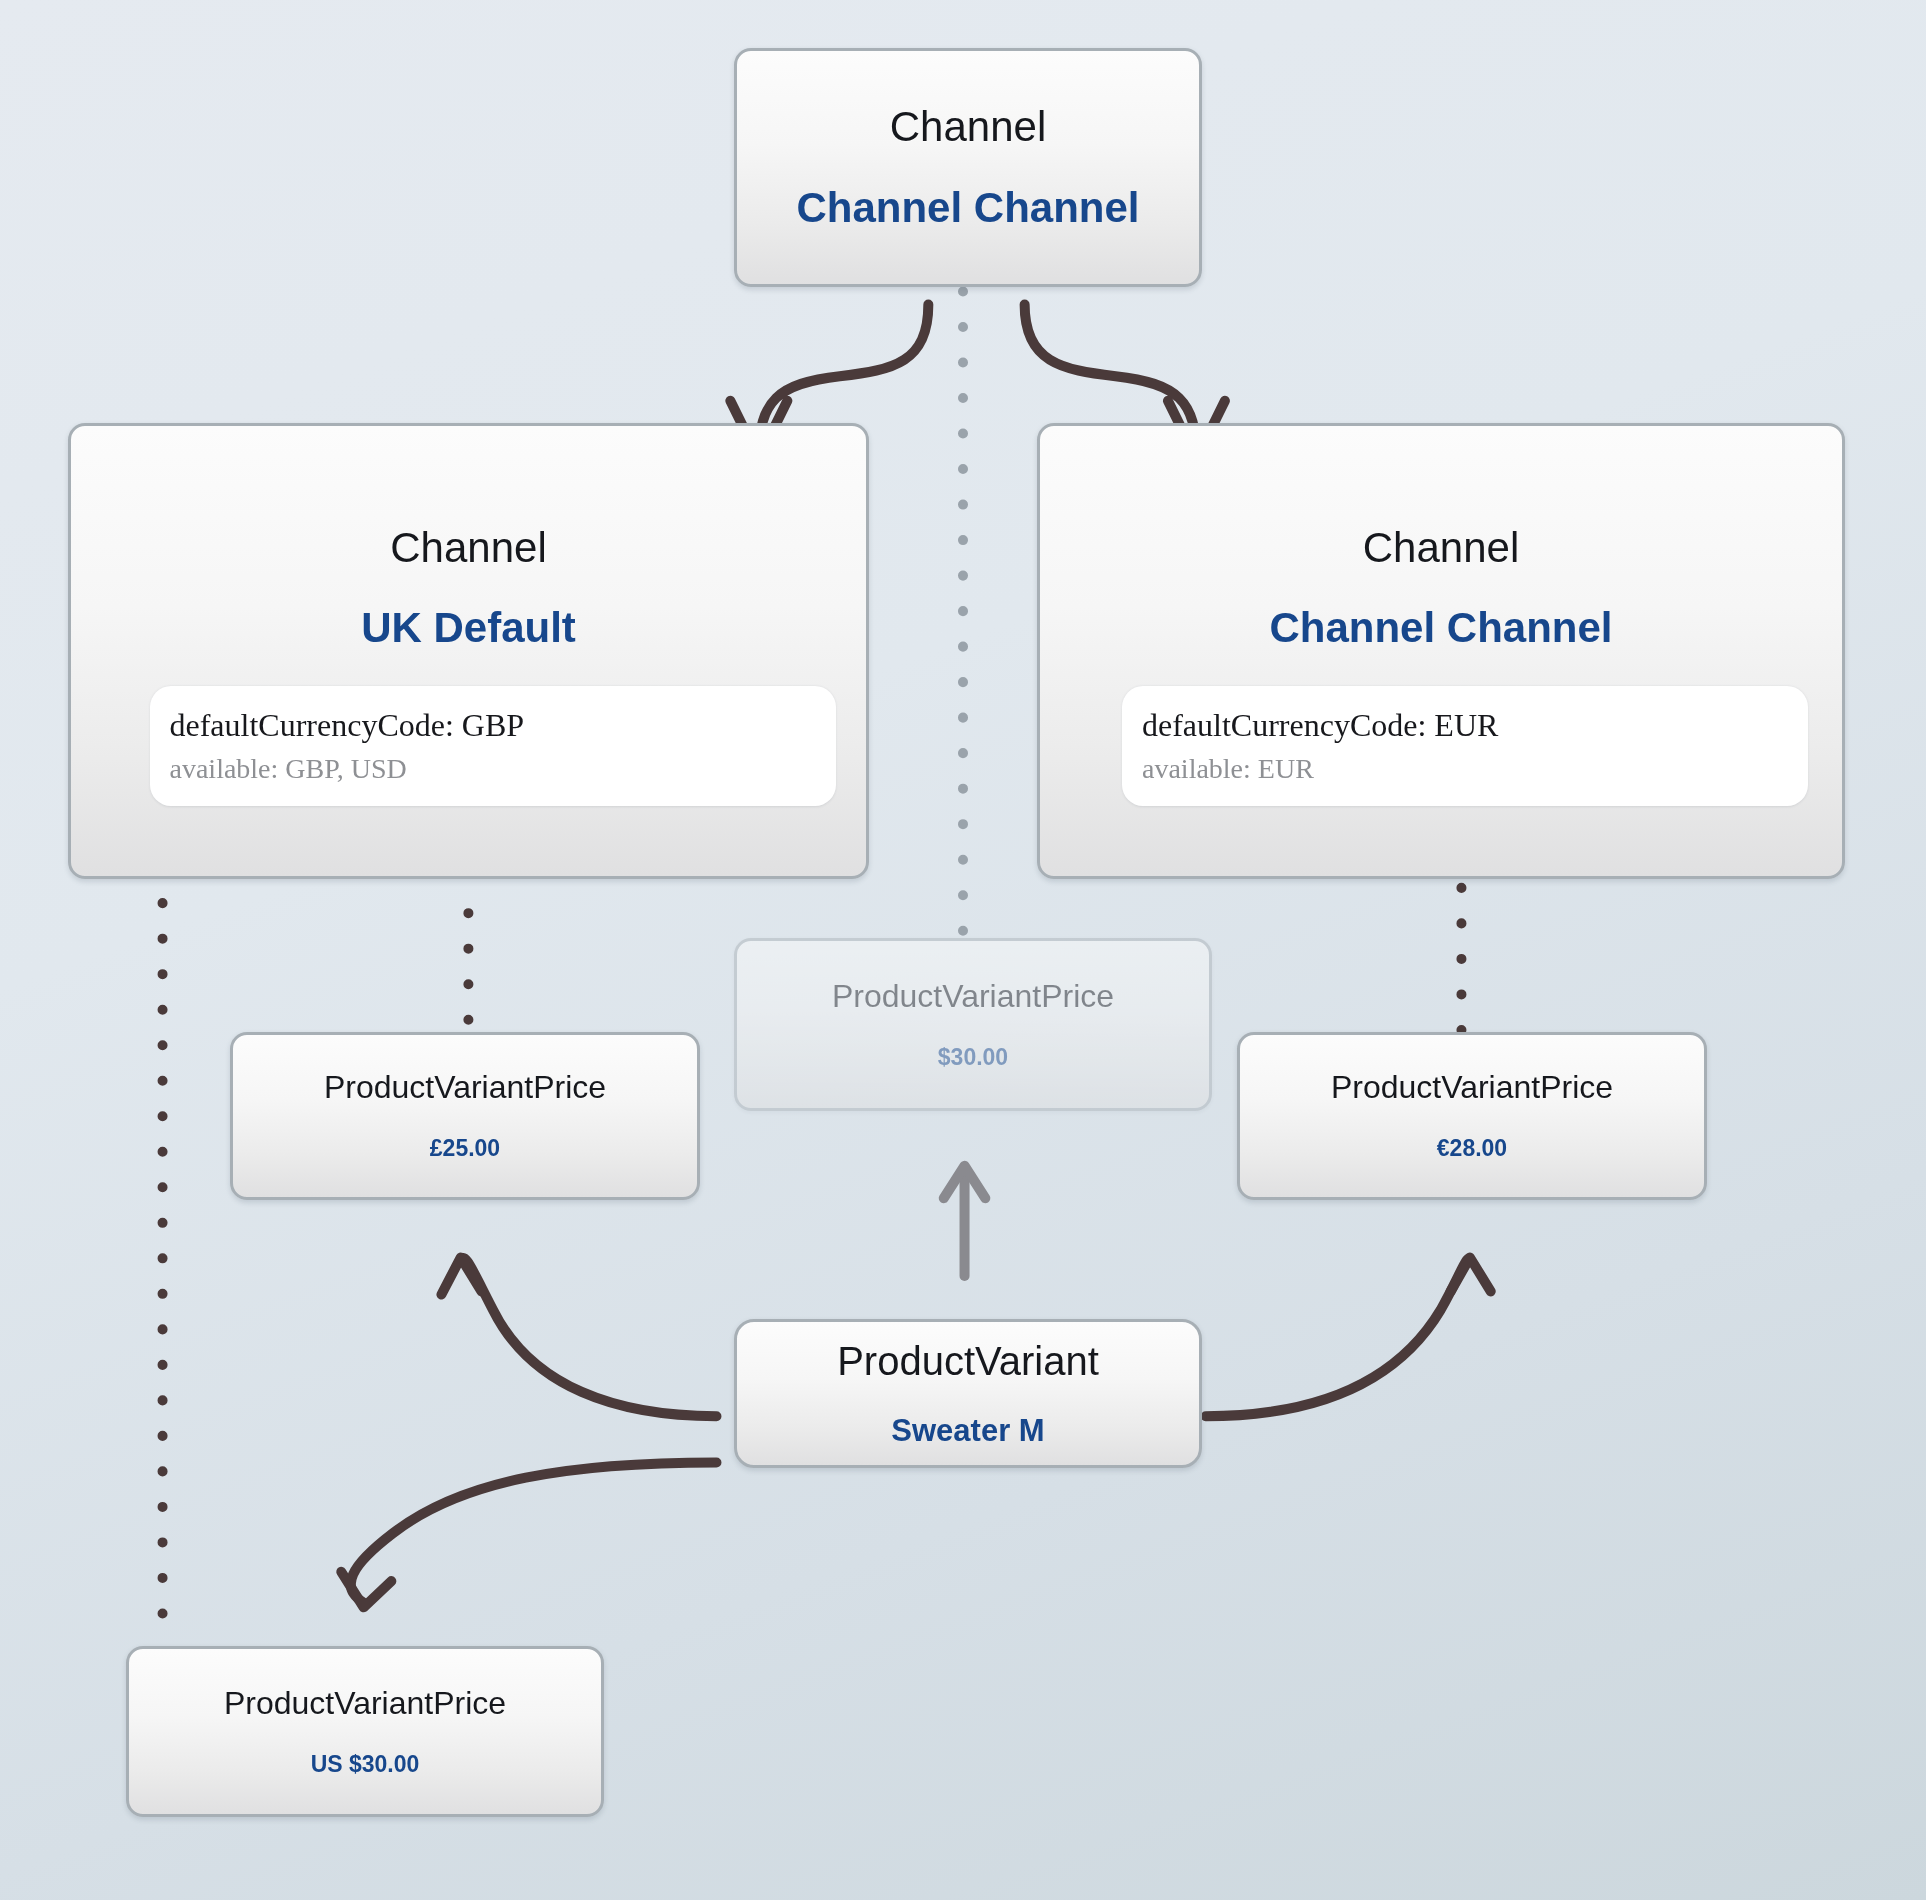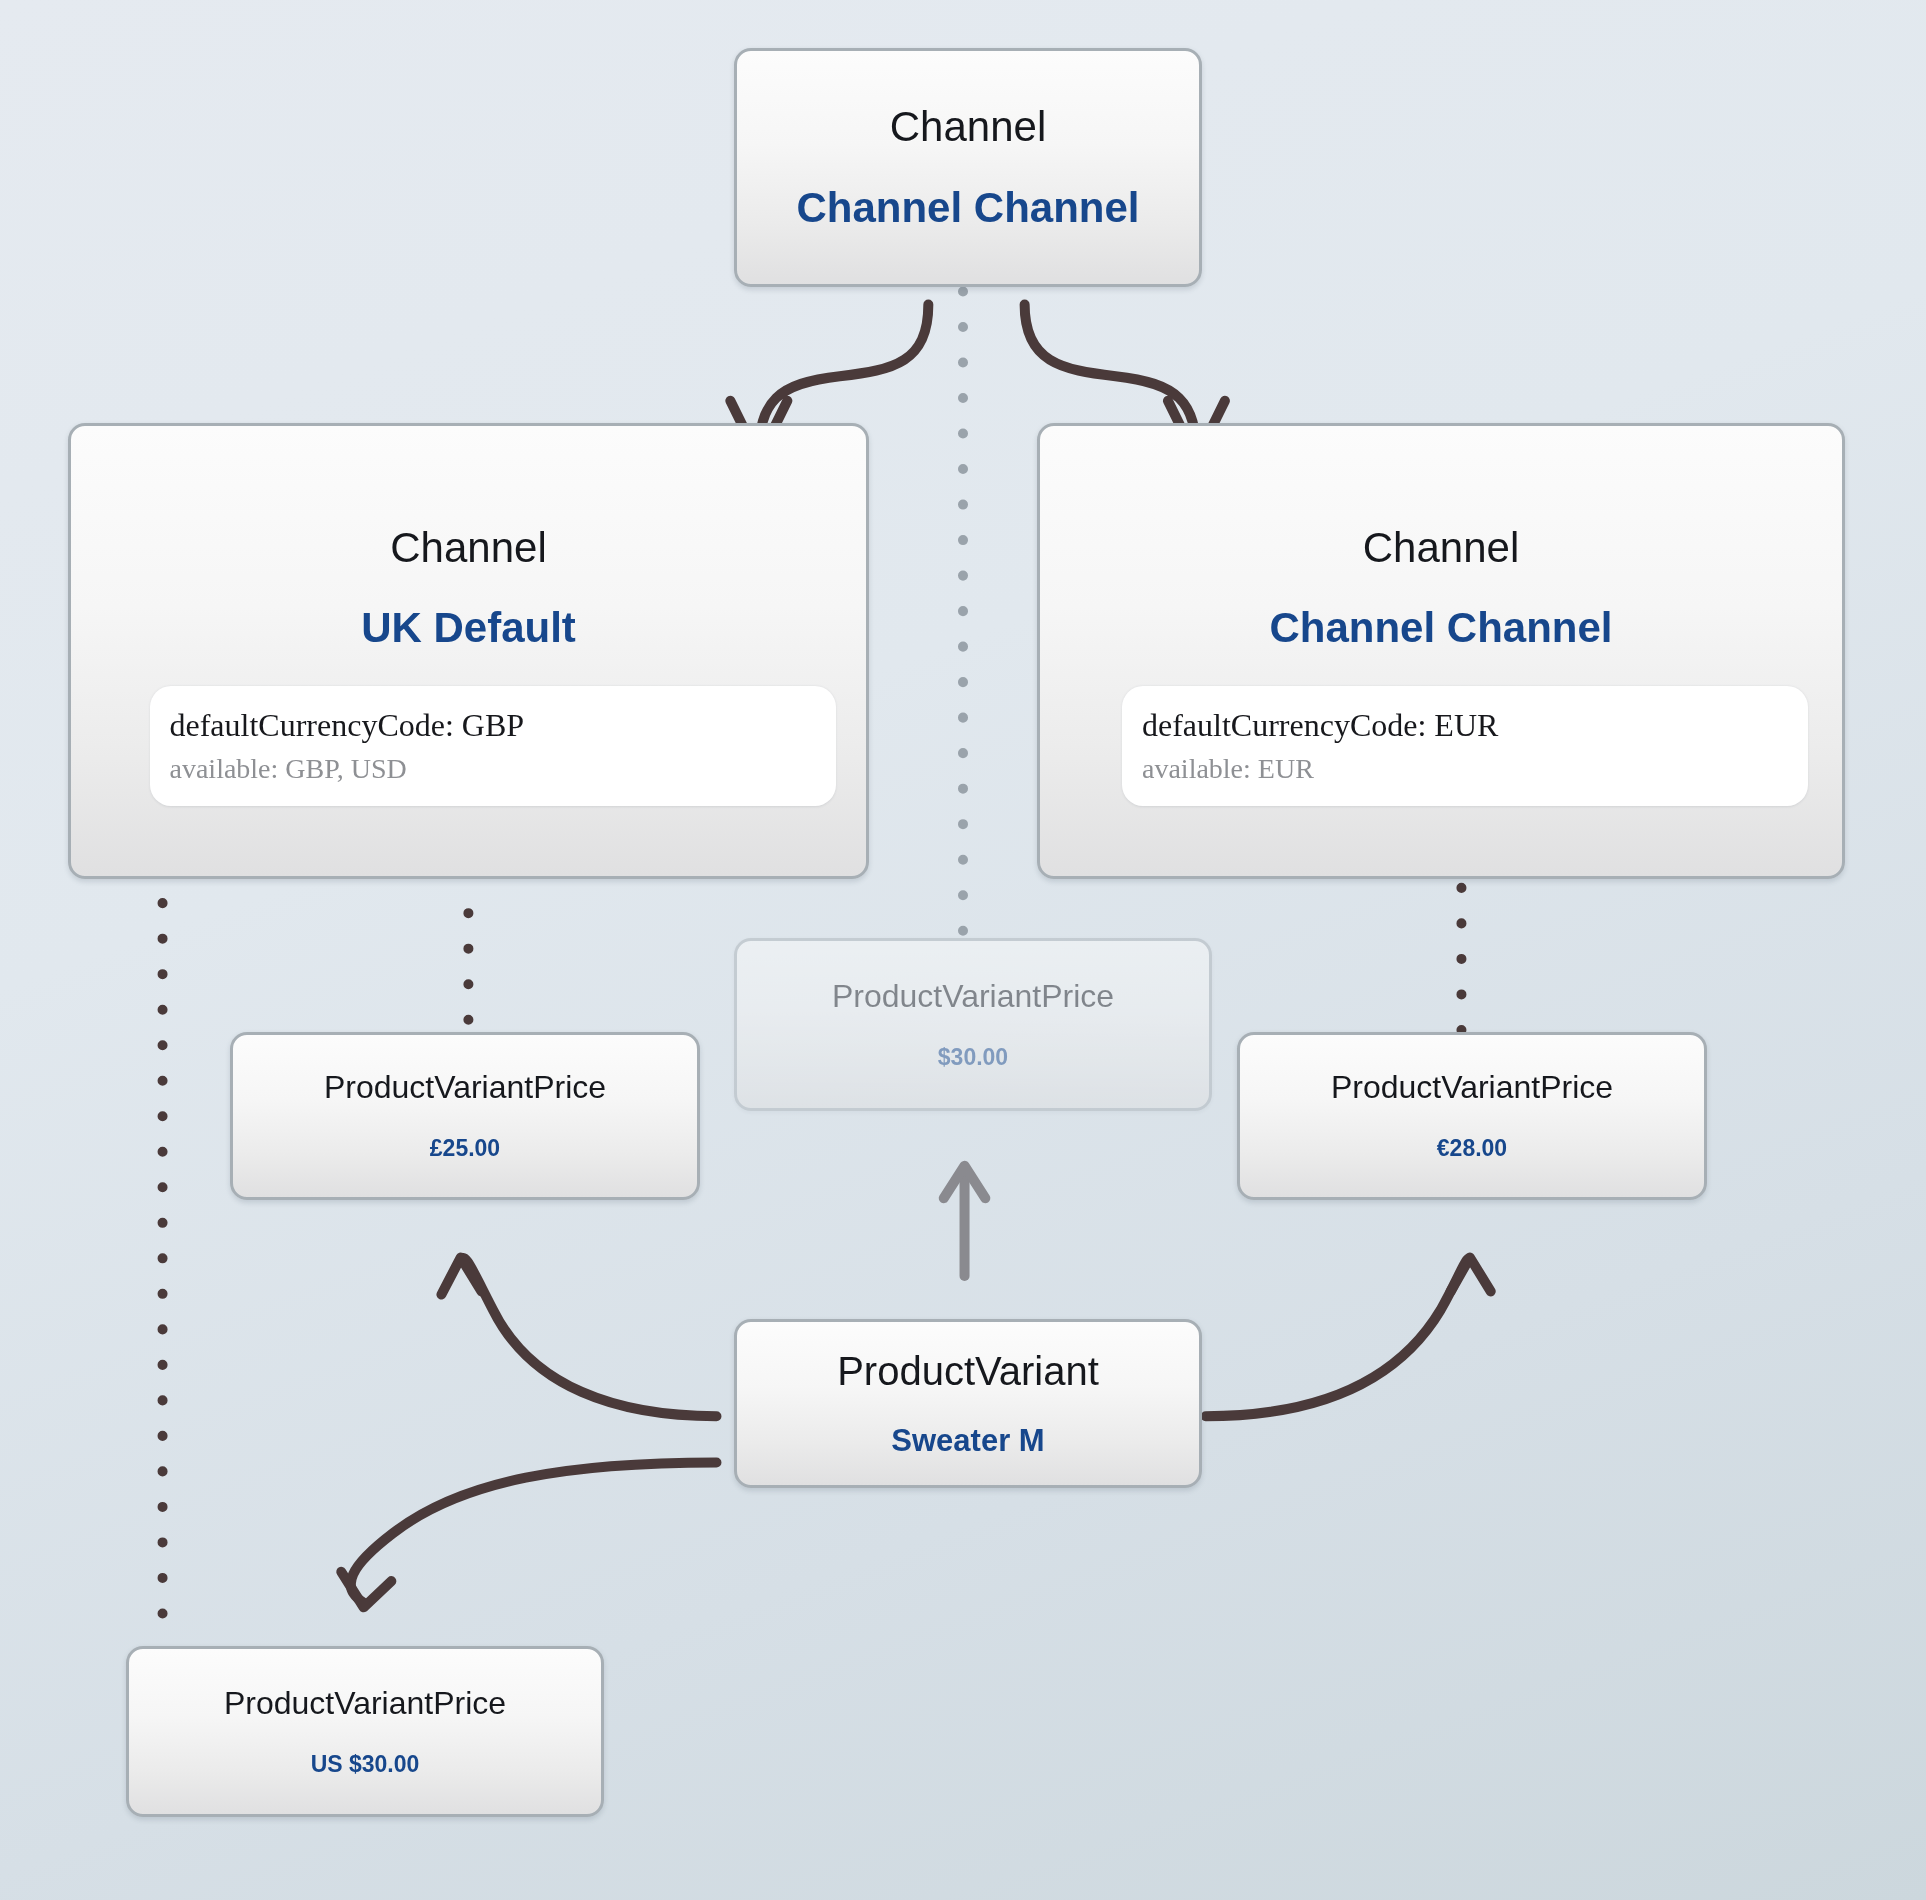--- a/index.html
+++ b/index.html
@@ -79,21 +79,21 @@
   .n-gbp { left: 230px; top: 1032px; }
   .n-usd { left: 126px; top: 1646px; width: 478px; height: 171px; }
   .n-eur { left: 1237px; top: 1032px; }
 
   .n-ghost {
     left: 734px; top: 938px; width: 478px; height: 173px;
     opacity: 0.46;
     box-shadow: 0 1.5px 3.9px rgba(90,105,120,0.14);
   }
 
-  .n-variant { left: 734px; top: 1319px; width: 468px; height: 169px; }
+  .n-variant { left: 734px; top: 1319px; width: 468px; height: 149px; border-radius: 20px; }
   .n-variant .type { font-size: 40px; margin-bottom: 31px; }
   .n-variant .val  { font-size: 31px; }
 </style>
 </head>
 <body>
 
 <div id="stage">
 
   <svg id="edges" viewBox="0 0 2500 2467">
     <defs>

